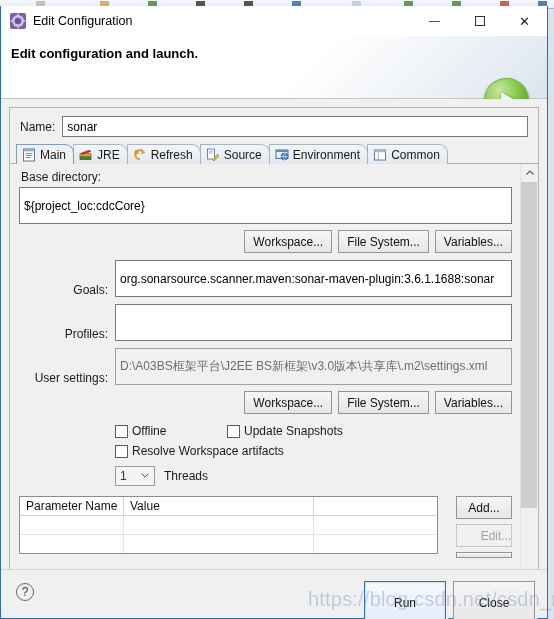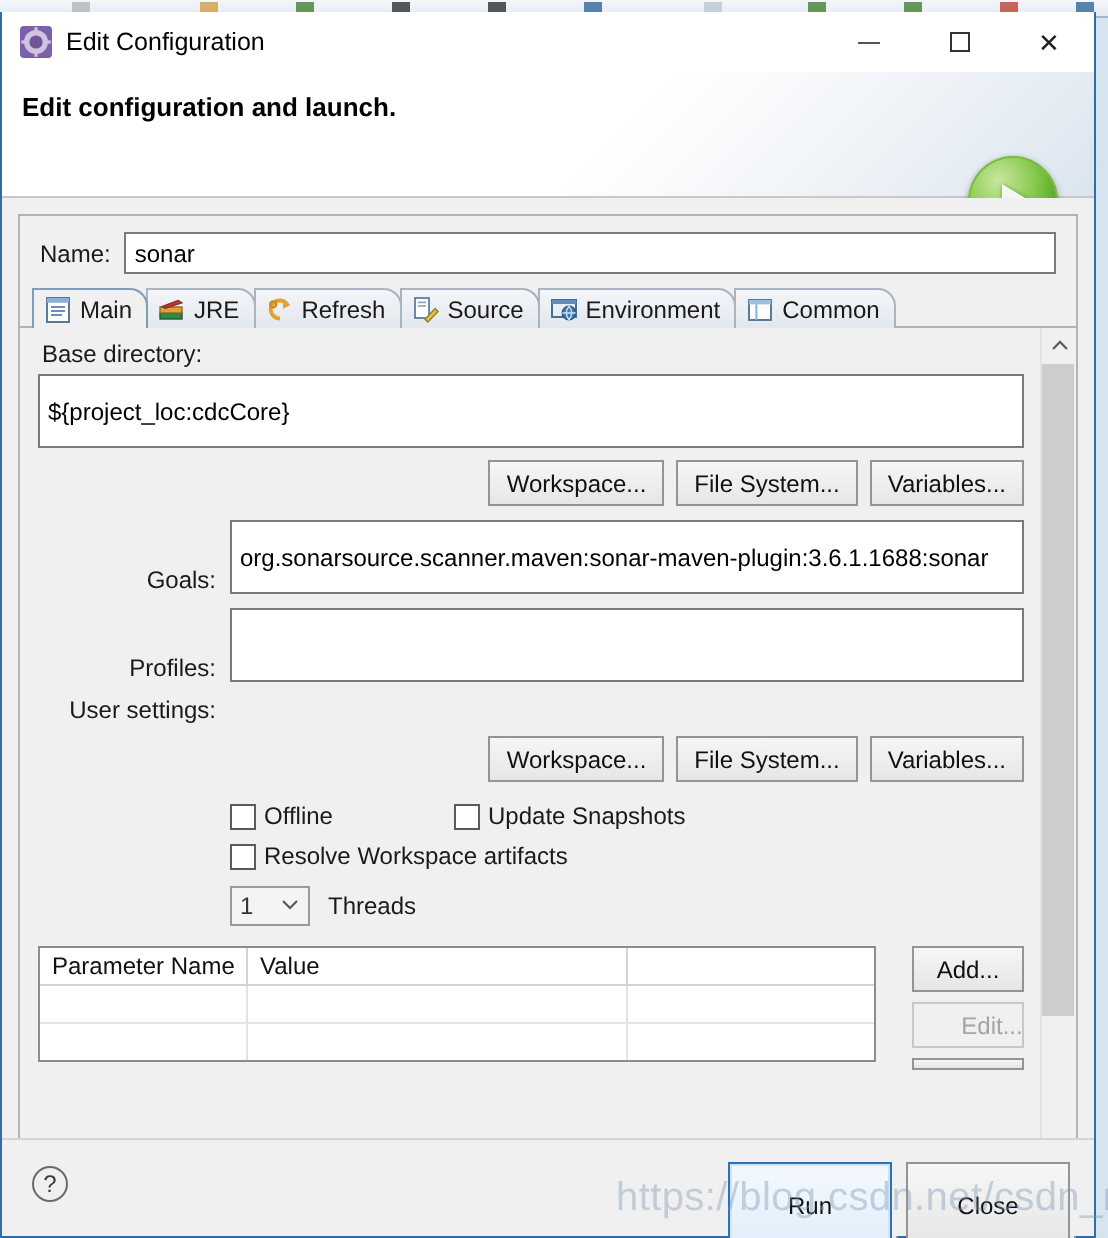--- a/index.html
+++ b/index.html
@@ -407,20 +407,21 @@
             <div class="txt">org.sonarsource.scanner.maven:sonar-maven-plugin:3.6.1.1688:sonar</div>
           </div>
 
           <div class="fieldrow">
             <span class="lbl">Profiles:</span>
             <div class="txt"></div>
           </div>
 
           <div class="fieldrow">
             <span class="lbl">User settings:</span>
+            <div class="txt ro">D:\A03BS框架平台\J2EE BS新框架\v3.0版本\共享库\.m2\settings.xml</div>
           </div>
 
           <div class="btnrow">
             <div class="btn">Workspace...</div>
             <div class="btn">File System...</div>
             <div class="btn">Variables...</div>
           </div>
 
           <div class="cbgrid">
             <div class="cbline">

